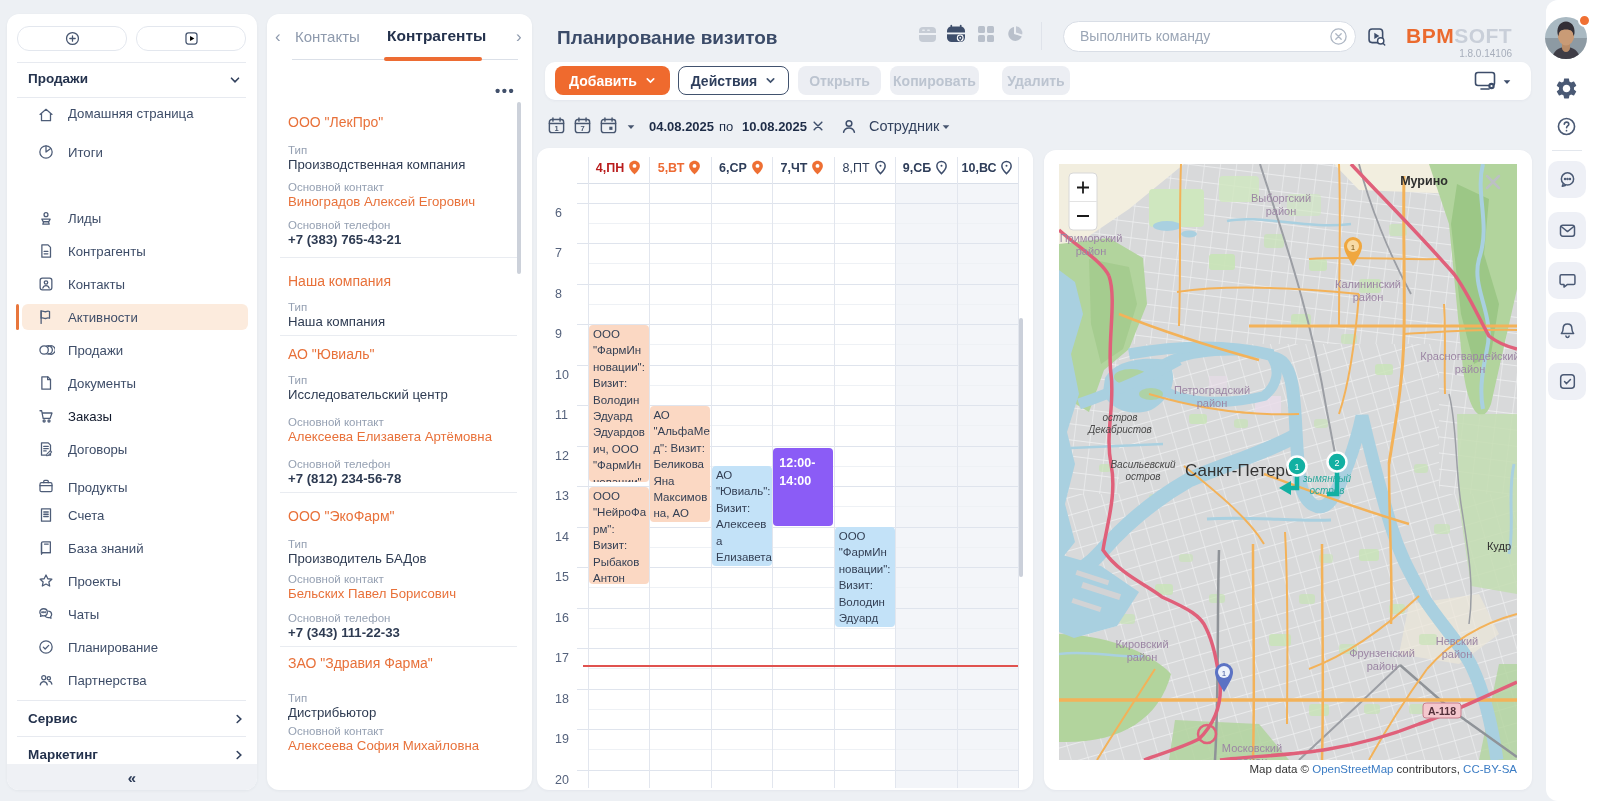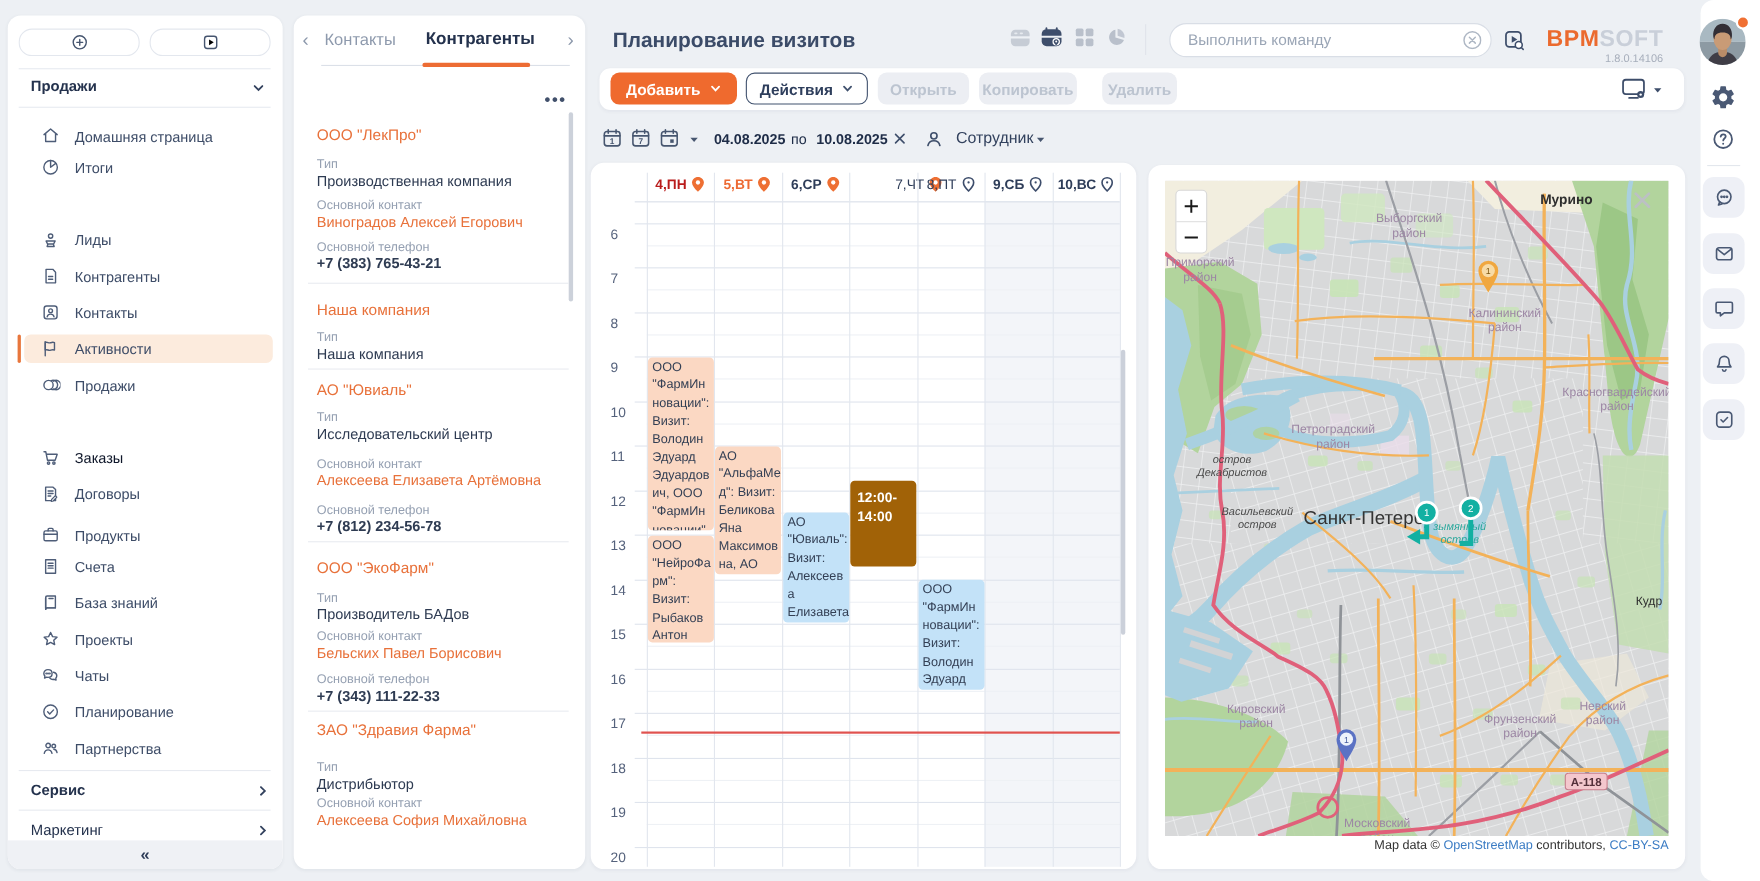--- a/index.html
+++ b/index.html
@@ -20,21 +20,21 @@
         <rect x="4.2" y="4.2" width="15.6" height="15.6" rx="3.5" fill="none"></rect>
         <path d="M10 8.4v7.2l6-3.6Z" fill="currentcolor" stroke="none"></path>
       </svg>
     </div>
     <div class="abs" style="left:10px;top:48px;width:229px;height:1px;background:#e7eaf0;"></div>
     <div class="abs" style="left:21px;top:57px;font-size:13.5px;font-weight:700;color:#24324d;">Продажи</div>
     <svg class="abs" style="left:222px;top:60px;" width="12" height="12" viewBox="0 0 12 12" fill="none" stroke="#33425e" stroke-width="1.6" stroke-linecap="round">
       <path d="m2.5 4.2 3.5 3.6 3.5-3.6"></path>
     </svg>
     <div class="abs" style="left:10px;top:83px;width:229px;height:1px;background:#e7eaf0;"></div>
-    <div class="abs" style="left:30px;top:92px;width:210px;height:26px;display:flex;align-items:flex-end;">
+    <div class="abs" style="left:30px;top:92px;width:210px;height:26px;display:flex;align-items:flex-start;">
       <svg width="18" height="18" viewBox="0 0 24 24" stroke="#4e5d78" stroke-width="1.7" stroke-linecap="round" stroke-linejoin="round" fill="#4e5d78">
         <path d="M4 11.2 12 4.4l8 6.8M6 9.8V19.6h12V9.8" fill="none"></path>
       </svg>
       <span style="margin-left:13px;font-size:13.2px;color:#3e4d68;">Домашняя страница</span>
     </div>
     <div class="abs" style="left:30px;top:125px;width:210px;height:26px;display:flex;align-items:center;">
       <svg width="18" height="18" viewBox="0 0 24 24" stroke="#4e5d78" stroke-width="1.7" stroke-linecap="round" stroke-linejoin="round" fill="#4e5d78">
         <circle cx="12" cy="12" r="8.2" fill="none"></circle>
         <path d="M12 3.8V12l6.2-4.6" fill="none"></path>
       </svg>
@@ -70,20 +70,27 @@
         <path d="M5.5 3.4v17.2" fill="none"></path>
       </svg>
       <span style="margin-left:13px;font-size:13.2px;color:#3e4d68;">Активности</span>
     </div>
     <div class="abs" style="left:30px;top:323px;width:210px;height:26px;display:flex;align-items:center;">
       <svg width="18" height="18" viewBox="0 0 24 24" stroke="#4e5d78" stroke-width="1.7" stroke-linecap="round" stroke-linejoin="round" fill="#4e5d78">
         <circle cx="9.5" cy="12" r="5.6" fill="none"></circle>
         <path d="M12.4 6.9a5.6 5.6 0 1 1 .2 10.1M15.4 7.4a5.6 5.6 0 1 1 .2 9.3" fill="none"></path>
       </svg>
       <span style="margin-left:13px;font-size:13.2px;color:#3e4d68;">Продажи</span>
+    </div>
+    <div class="abs" style="left:30px;top:356px;width:210px;height:26px;display:flex;align-items:center;">
+      <svg width="18" height="18" viewBox="0 0 24 24" stroke="#4e5d78" stroke-width="1.7" stroke-linecap="round" stroke-linejoin="round" fill="#4e5d78">
+        <path d="M6.5 3.8h8.2l3.3 3.4v13H6.5Z" fill="none"></path>
+        <path d="M14.2 3.8v3.8h3.8" fill="none"></path>
+      </svg>
+      <span style="margin-left:13px;font-size:13.2px;color:#3e4d68;">Документы</span>
     </div>
     <div class="abs" style="left:30px;top:389px;width:210px;height:26px;display:flex;align-items:center;">
       <svg width="18" height="18" viewBox="0 0 24 24" stroke="#4e5d78" stroke-width="1.7" stroke-linecap="round" stroke-linejoin="round" fill="#4e5d78">
         <path d="M4 5h2.2l2 10.2h9.3L20 8H7" fill="none"></path>
         <circle cx="9.5" cy="18.6" r="1.4" fill="none"></circle>
         <circle cx="16" cy="18.6" r="1.4" fill="none"></circle>
       </svg>
       <span style="margin-left:13px;font-size:13.2px;color:#0f172a;">Заказы</span>
     </div>
     <div class="abs" style="left:30px;top:422px;width:210px;height:26px;display:flex;align-items:center;">
@@ -147,21 +154,21 @@
         <path d="M15.9 13.6c1.9.1 3.4 1.5 3.9 3.9" fill="none"></path>
       </svg>
       <span style="margin-left:13px;font-size:13.2px;color:#3e4d68;">Партнерства</span>
     </div>
     <div class="abs" style="left:10px;top:686px;width:229px;height:1px;background:#e7eaf0;"></div>
     <div class="abs" style="left:21px;top:697px;font-size:13.5px;font-weight:700;color:#24324d;">Сервис</div>
     <svg class="abs" style="left:226px;top:699px;" width="12" height="12" viewBox="0 0 12 12" fill="none" stroke="#33425e" stroke-width="1.6" stroke-linecap="round">
       <path d="m4.2 2.5 3.6 3.5-3.6 3.5"></path>
     </svg>
     <div class="abs" style="left:10px;top:722px;width:229px;height:1px;background:#e7eaf0;"></div>
-    <div class="abs" style="left:21px;top:733px;font-size:13.5px;font-weight:400;color:#24324d;">Маркетинг</div>
+    <div class="abs" style="left:21px;top:733px;font-size:13.5px;font-weight:700;color:#24324d;">Маркетинг</div>
     <svg class="abs" style="left:226px;top:735px;" width="12" height="12" viewBox="0 0 12 12" fill="none" stroke="#33425e" stroke-width="1.6" stroke-linecap="round">
       <path d="m4.2 2.5 3.6 3.5-3.6 3.5"></path>
     </svg>
     <div class="abs" style="left:0;top:750px;width:250px;height:26px;background:#eff1f5;display:flex;align-items:center;justify-content:center;font-size:15px;font-weight:700;color:#2c3b57;">«</div>
   </div>
 <div class="panel" style="left:267px;top:14px;width:265px;height:776px;box-shadow:0 1px 3px rgba(50,60,90,.06);overflow:hidden;">
     <div class="abs" style="left:8px;top:13px;color:#8d99ac;font-size:17px;">‹</div>
     <div class="abs" style="left:249px;top:13px;color:#8d99ac;font-size:17px;">›</div>
     <div class="abs" style="left:28px;top:14px;font-size:15px;color:#8e9aad;">Контакты</div>
     <div class="abs" style="left:120px;top:13px;font-size:15.5px;font-weight:700;color:#24324d;">Контрагенты</div>
@@ -303,21 +310,21 @@
         <circle cx="7" cy="6.3" r="2.1" fill="#fff"></circle>
       </svg></div>
     <div class="abs" style="left:112px;top:12px;width:61px;display:flex;align-items:center;justify-content:center;font-size:12.5px;font-weight:700;color:#ed6a33;">5,ВТ<svg width="13" height="15" viewBox="0 0 14 16" style="margin-left:4px">
         <path d="M7 .8C3.7.8 1.2 3.3 1.2 6.4 1.2 10.6 7 15.4 7 15.4s5.8-4.8 5.8-9C12.8 3.3 10.3.8 7 .8Z" fill="#ee6f33"></path>
         <circle cx="7" cy="6.3" r="2.1" fill="#fff"></circle>
       </svg></div>
     <div class="abs" style="left:174px;top:12px;width:61px;display:flex;align-items:center;justify-content:center;font-size:12.5px;font-weight:700;color:#2e3d59;">6,СР<svg width="13" height="15" viewBox="0 0 14 16" style="margin-left:4px">
         <path d="M7 .8C3.7.8 1.2 3.3 1.2 6.4 1.2 10.6 7 15.4 7 15.4s5.8-4.8 5.8-9C12.8 3.3 10.3.8 7 .8Z" fill="#ee6f33"></path>
         <circle cx="7" cy="6.3" r="2.1" fill="#fff"></circle>
       </svg></div>
-    <div class="abs" style="left:235px;top:12px;width:61px;display:flex;align-items:center;justify-content:center;font-size:12.5px;font-weight:400;color:#2e3d59;margin-left:33px;">7,ЧТ<svg width="13" height="15" viewBox="0 0 14 16" style="margin-left:4px">
+    <div class="abs" style="left:235px;top:12px;width:61px;display:flex;align-items:center;justify-content:center;font-size:12.5px;font-weight:700;color:#2e3d59;">7,ЧТ<svg width="13" height="15" viewBox="0 0 14 16" style="margin-left:4px">
         <path d="M7 .8C3.7.8 1.2 3.3 1.2 6.4 1.2 10.6 7 15.4 7 15.4s5.8-4.8 5.8-9C12.8 3.3 10.3.8 7 .8Z" fill="#ee6f33"></path>
         <circle cx="7" cy="6.3" r="2.1" fill="#fff"></circle>
       </svg></div>
     <div class="abs" style="left:297px;top:12px;width:61px;display:flex;align-items:center;justify-content:center;font-size:12.5px;font-weight:400;color:#2e3d59;">8,ПТ<svg width="13" height="15" viewBox="0 0 14 16" style="margin-left:4px">
         <path d="M7 1.6c-2.9 0-5 2.2-5 4.8C2 10 7 14.6 7 14.6s5-4.6 5-8.2c0-2.6-2.1-4.8-5-4.8Z" fill="none" stroke="#3d4d6b" stroke-width="1.6"></path>
         <circle cx="7" cy="6.2" r="1.1" fill="#3d4d6b"></circle>
       </svg></div>
     <div class="abs" style="left:358px;top:12px;width:61px;display:flex;align-items:center;justify-content:center;font-size:12.5px;font-weight:700;color:#2e3d59;">9,СБ<svg width="13" height="15" viewBox="0 0 14 16" style="margin-left:4px">
         <path d="M7 1.6c-2.9 0-5 2.2-5 4.8C2 10 7 14.6 7 14.6s5-4.6 5-8.2c0-2.6-2.1-4.8-5-4.8Z" fill="none" stroke="#3d4d6b" stroke-width="1.6"></path>
         <circle cx="7" cy="6.2" r="1.1" fill="#3d4d6b"></circle>
@@ -385,21 +392,21 @@
     </div>
     <div class="abs" style="left:52.0px;top:339.0px;width:60.0px;height:97.0px;background:#fbd8c3;border-radius:4px;overflow:hidden;">
       <div style="padding:1px 2px 0 4px;font-size:11.5px;line-height:16.4px;color:#333f54;word-break:break-word;">ООО "НейроФарм": Визит: Рыбаков Антон Игоревич</div>
     </div>
     <div class="abs" style="left:113.4px;top:258.0px;width:60.0px;height:116.0px;background:#fbd8c3;border-radius:4px;overflow:hidden;">
       <div style="padding:1px 0 0 3px;font-size:11.5px;line-height:16.4px;color:#333f54;word-break:break-word;">АО "АльфаМед": Визит: Беликова Яна Максимовна, АО "АльфаМед"</div>
     </div>
     <div class="abs" style="left:174.9px;top:318.0px;width:60.0px;height:100.0px;background:#c3e2f8;border-radius:4px;overflow:hidden;">
       <div style="padding:1px 0 0 4px;font-size:11.5px;line-height:16.4px;color:#333f54;word-break:break-word;">АО "Ювиаль": Визит: Алексеева Елизавета Артёмовна</div>
     </div>
-    <div class="abs" style="left:236.3px;top:289px;width:60.0px;height:78.0px;background:#a16207;border-radius:4px;overflow:hidden;">
+    <div class="abs" style="left:236.3px;top:300px;width:60.0px;height:78.0px;background:#8b5cf6;border-radius:4px;overflow:hidden;">
       <div style="padding:6px 6px;font-size:12.5px;line-height:18px;font-weight:700;color:#fff;">12:00-14:00</div>
     </div>
     <div class="abs" style="left:297.7px;top:379.0px;width:60.0px;height:100.0px;background:#c3e2f8;border-radius:4px;overflow:hidden;">
       <div style="padding:1px 2px 0 4px;font-size:11.5px;line-height:16.4px;color:#333f54;word-break:break-word;">ООО "ФармИнновации": Визит: Володин Эдуард Эдуардович</div>
     </div>
     <div class="abs" style="left:482px;top:170px;width:4px;height:259px;background:#cbd0da;border-radius:2px;"></div>
   </div>
 <div class="panel" style="left:1044px;top:150px;width:488px;height:640px;box-shadow:0 1px 3px rgba(50,60,90,.05);overflow:hidden;">
     <div class="abs" style="left:15px;top:14px;width:458px;height:596px;overflow:hidden;">
       <svg width="458" height="596" viewBox="0 0 458 596">

